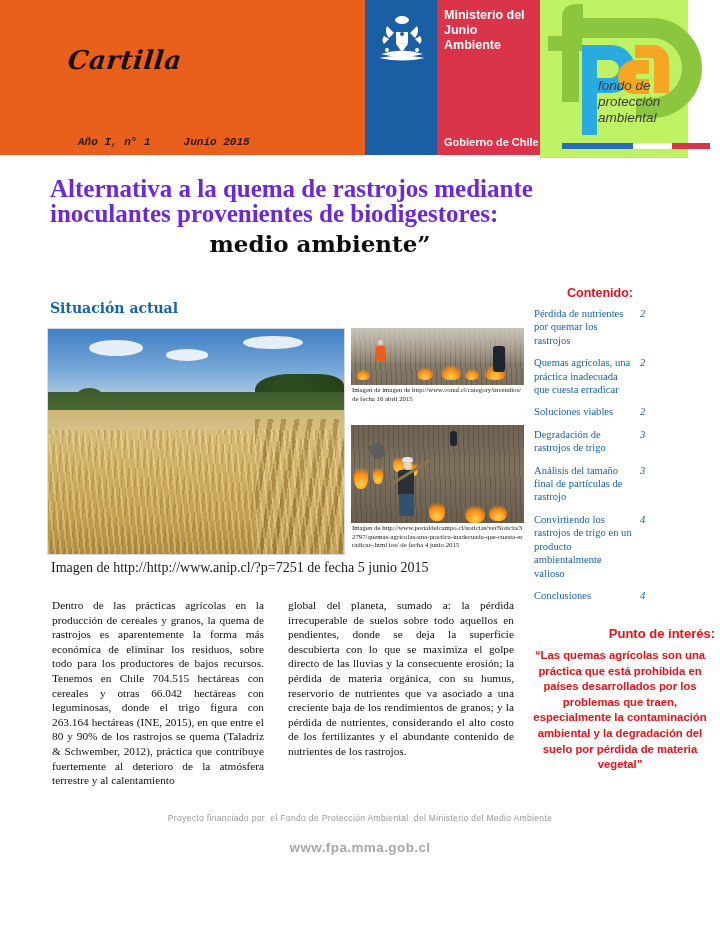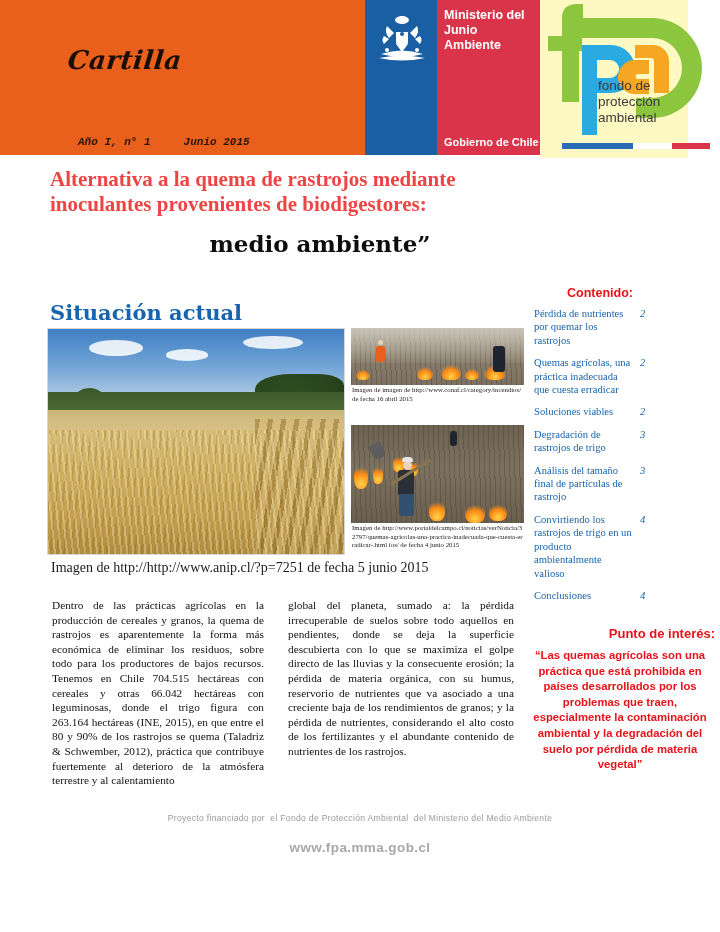--- a/index.html
+++ b/index.html
@@ -90,21 +90,22 @@
   .escudo {
     position: absolute;
     left: 375px; top: 14px;
     width: 54px; height: 56px;
   }
   
   .fpa {
     position: absolute;
     left: 540px; top: 0px;
     width: 148px; height: 158px;
-    background: #fef9c3;
+    background: #bef264;
+    font-style: italic;
   }
   .fpa-svg { position:absolute; left:0; top:0; }
   .fpa-words {
     position: absolute;
     left: 58px; top: 78px;
     font-family: "Liberation Sans", sans-serif;
     font-size: 13.5px;
     line-height: 16px;
     color: #3a3a3a;
   }
@@ -114,47 +115,47 @@
     width: 148px; height: 6px;
   }
   .fpa-flag i { display:block; float:left; height:6px; }
   .fpa-flag .b { width:48%; background:#2a6bb5; }
   .fpa-flag .w { width:26%; background:#ffffff; }
   .fpa-flag .r { width:26%; background:#d9344a; }
 
   
   .subtitle {
     position: absolute;
-    left: 50px; top: 167px;
+    left: 50px; top: 176px;
     width: 520px;
     font-family: "Liberation Serif", serif;
     font-weight: bold;
-    font-size: 21px;
+    font-size: 25px;
     line-height: 25px;
-    color: #ef4444;
+    color: #6d28d9;
   }
   .maintitle {
     position: absolute;
     left: 80px; top: 230px;
     width: 480px;
     text-align: center;
     font-family: "DejaVu Serif", serif;
     font-weight: bold;
     font-size: 23px;
     line-height: 28px;
     color: #0d0d0d;
   }
 
   
   .situacion {
     position: absolute;
     left: 50px; top: 300px;
     font-family: "DejaVu Serif", serif;
     font-weight: bold;
-    font-size: 21px;
+    font-size: 14px;
     color: #1763ad;
   }
 
   
   .photo-main {
     position: absolute;
     left: 47px; top: 328px;
     width: 296px; height: 225px;
     overflow: hidden;
     border: 1px solid #d8d8d8;

